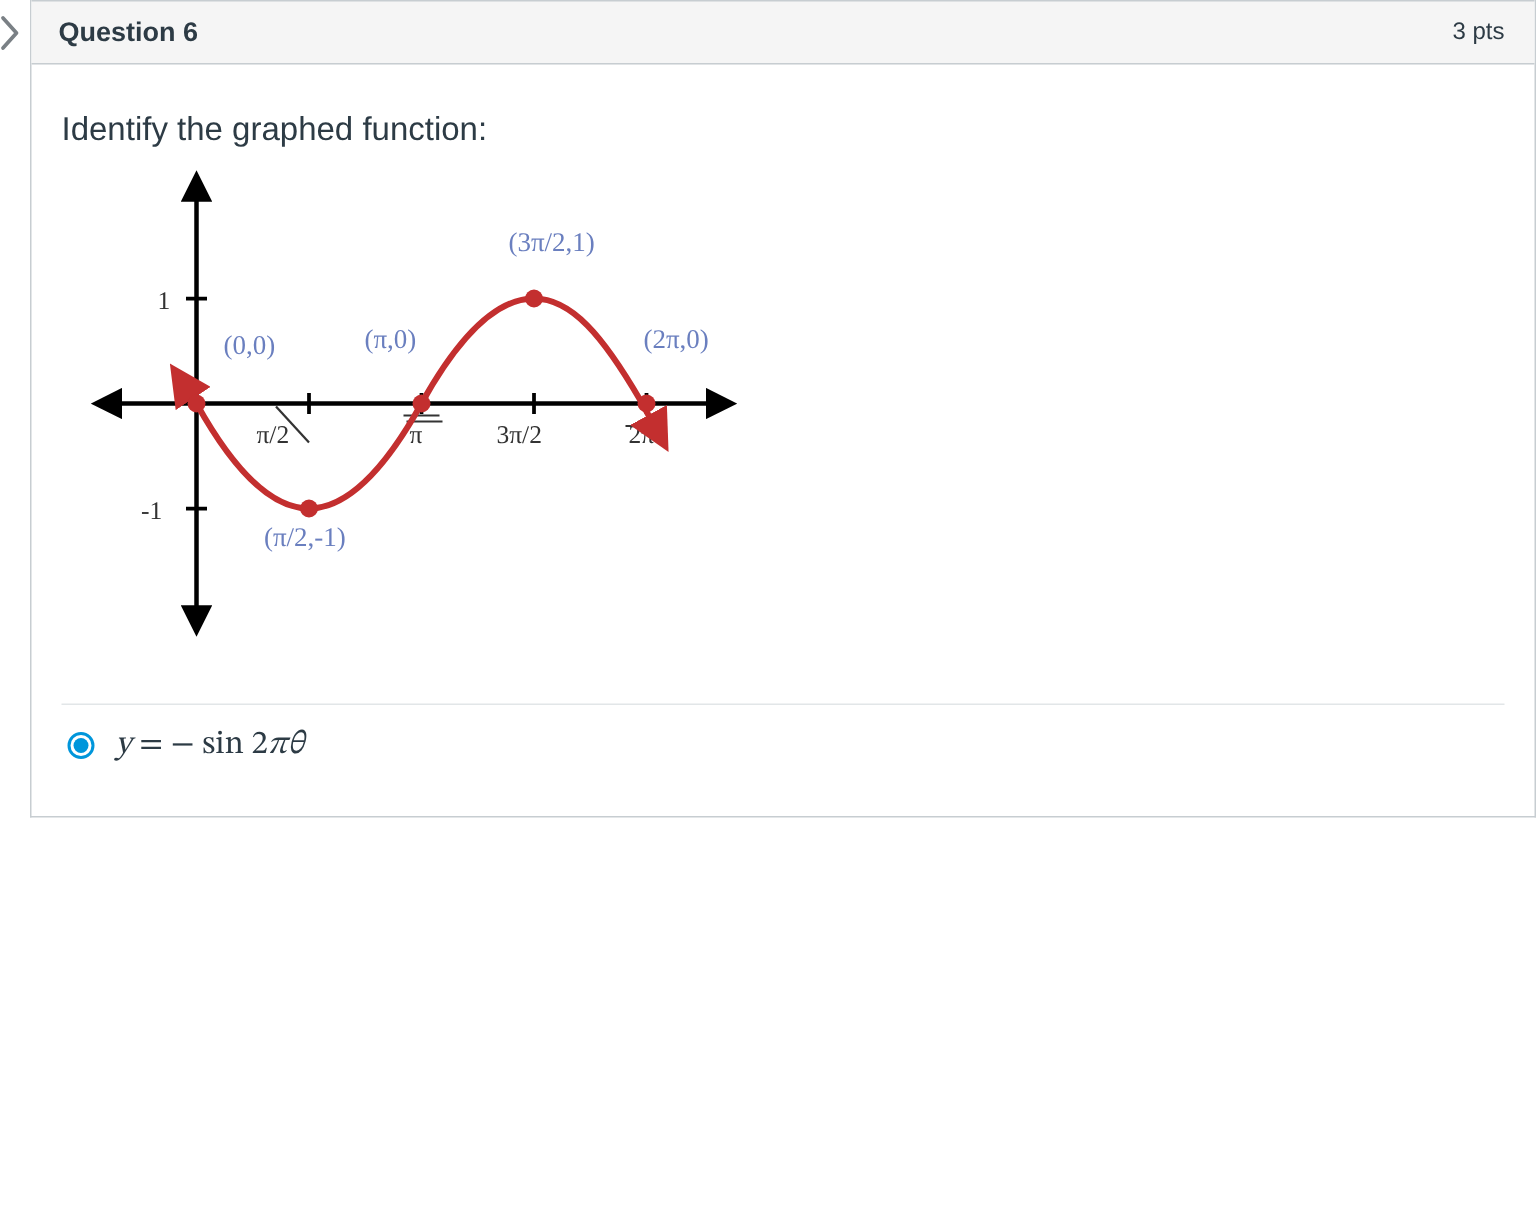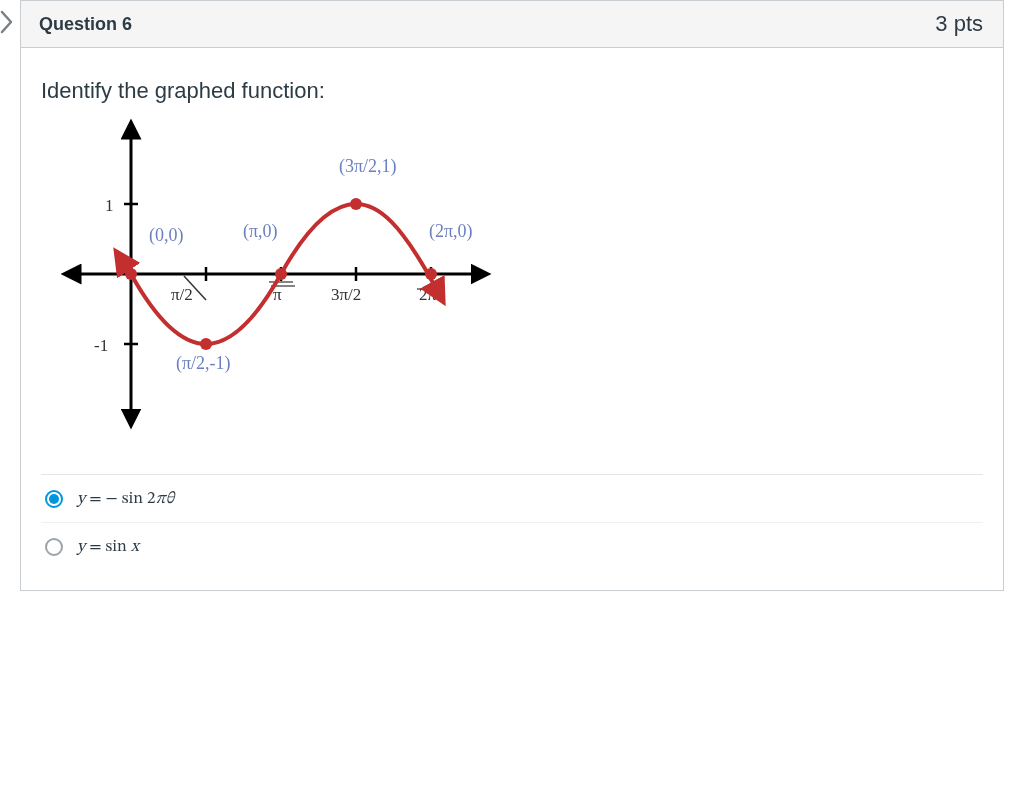--- a/index.html
+++ b/index.html
@@ -20,37 +20,36 @@
     position: absolute;
     left: 0px;
     top: 10px;
     width: 14px;
     height: 24px;
     color: #666c72;
   }
   .q-container {
     border: 1px solid #c7cdd1;
     border-top: none;
-    margin-right: 20px;
   }
   .q-header {
     display: flex;
     justify-content: space-between;
     align-items: center;
     padding: 10px 20px 10px 18px;
     border-top: 1px solid #c7cdd1;
     border-bottom: 1px solid #c7cdd1;
     background: #f5f5f5;
   }
   .q-title {
     font-weight: 700;
     font-size: 18px;
   }
   .q-pts {
-    font-size: 22px;
+    font-size: 16px;
   }
   .q-body {
     padding: 30px 20px 20px 20px;
   }
   .prompt {
     font-size: 22px;
     margin-bottom: 10px;
   }
   .graph-wrap {
     width: 460px;
@@ -94,21 +93,21 @@
   .radio.selected::after {
     content: "";
     position: absolute;
     left: 2px; top: 2px;
     width: 10px; height: 10px;
     border-radius: 50%;
     background: #0096db;
   }
   .answer-label {
     font-family: "Cambria Math", "STIX Two Math", "Times New Roman", serif;
-    font-size: 17px;
+    font-size: 22px;
     color: #2d3b45;
     font-style: italic;
     white-space: nowrap;
   }
   .answer-label .rm { font-style: normal; }
 </style>
 </head>
 <body>
 
 <div class="page">
@@ -190,21 +189,17 @@
           <text x="388" y="123" class="hand-label">(2π,0)</text>
           <text x="135" y="255" class="hand-label">(π/2,-1)</text>
         </svg>
       </div>
 
       <div class="answers">
         <label class="answer">
           <span class="radio selected"></span>
           <span class="answer-label"><span>y</span> <span class="rm">= −</span> <span class="rm">sin</span> <span class="rm">2</span><span>π</span><span>θ</span></span>
         </label>
-        <label class="answer">
-          <span class="radio"></span>
-          <span class="answer-label"><span>y</span> <span class="rm">=</span> <span class="rm">sin</span> <span>x</span></span>
-        </label>
       </div>
 
     </div>
   </div>
 </div>
 
 </body></html>

